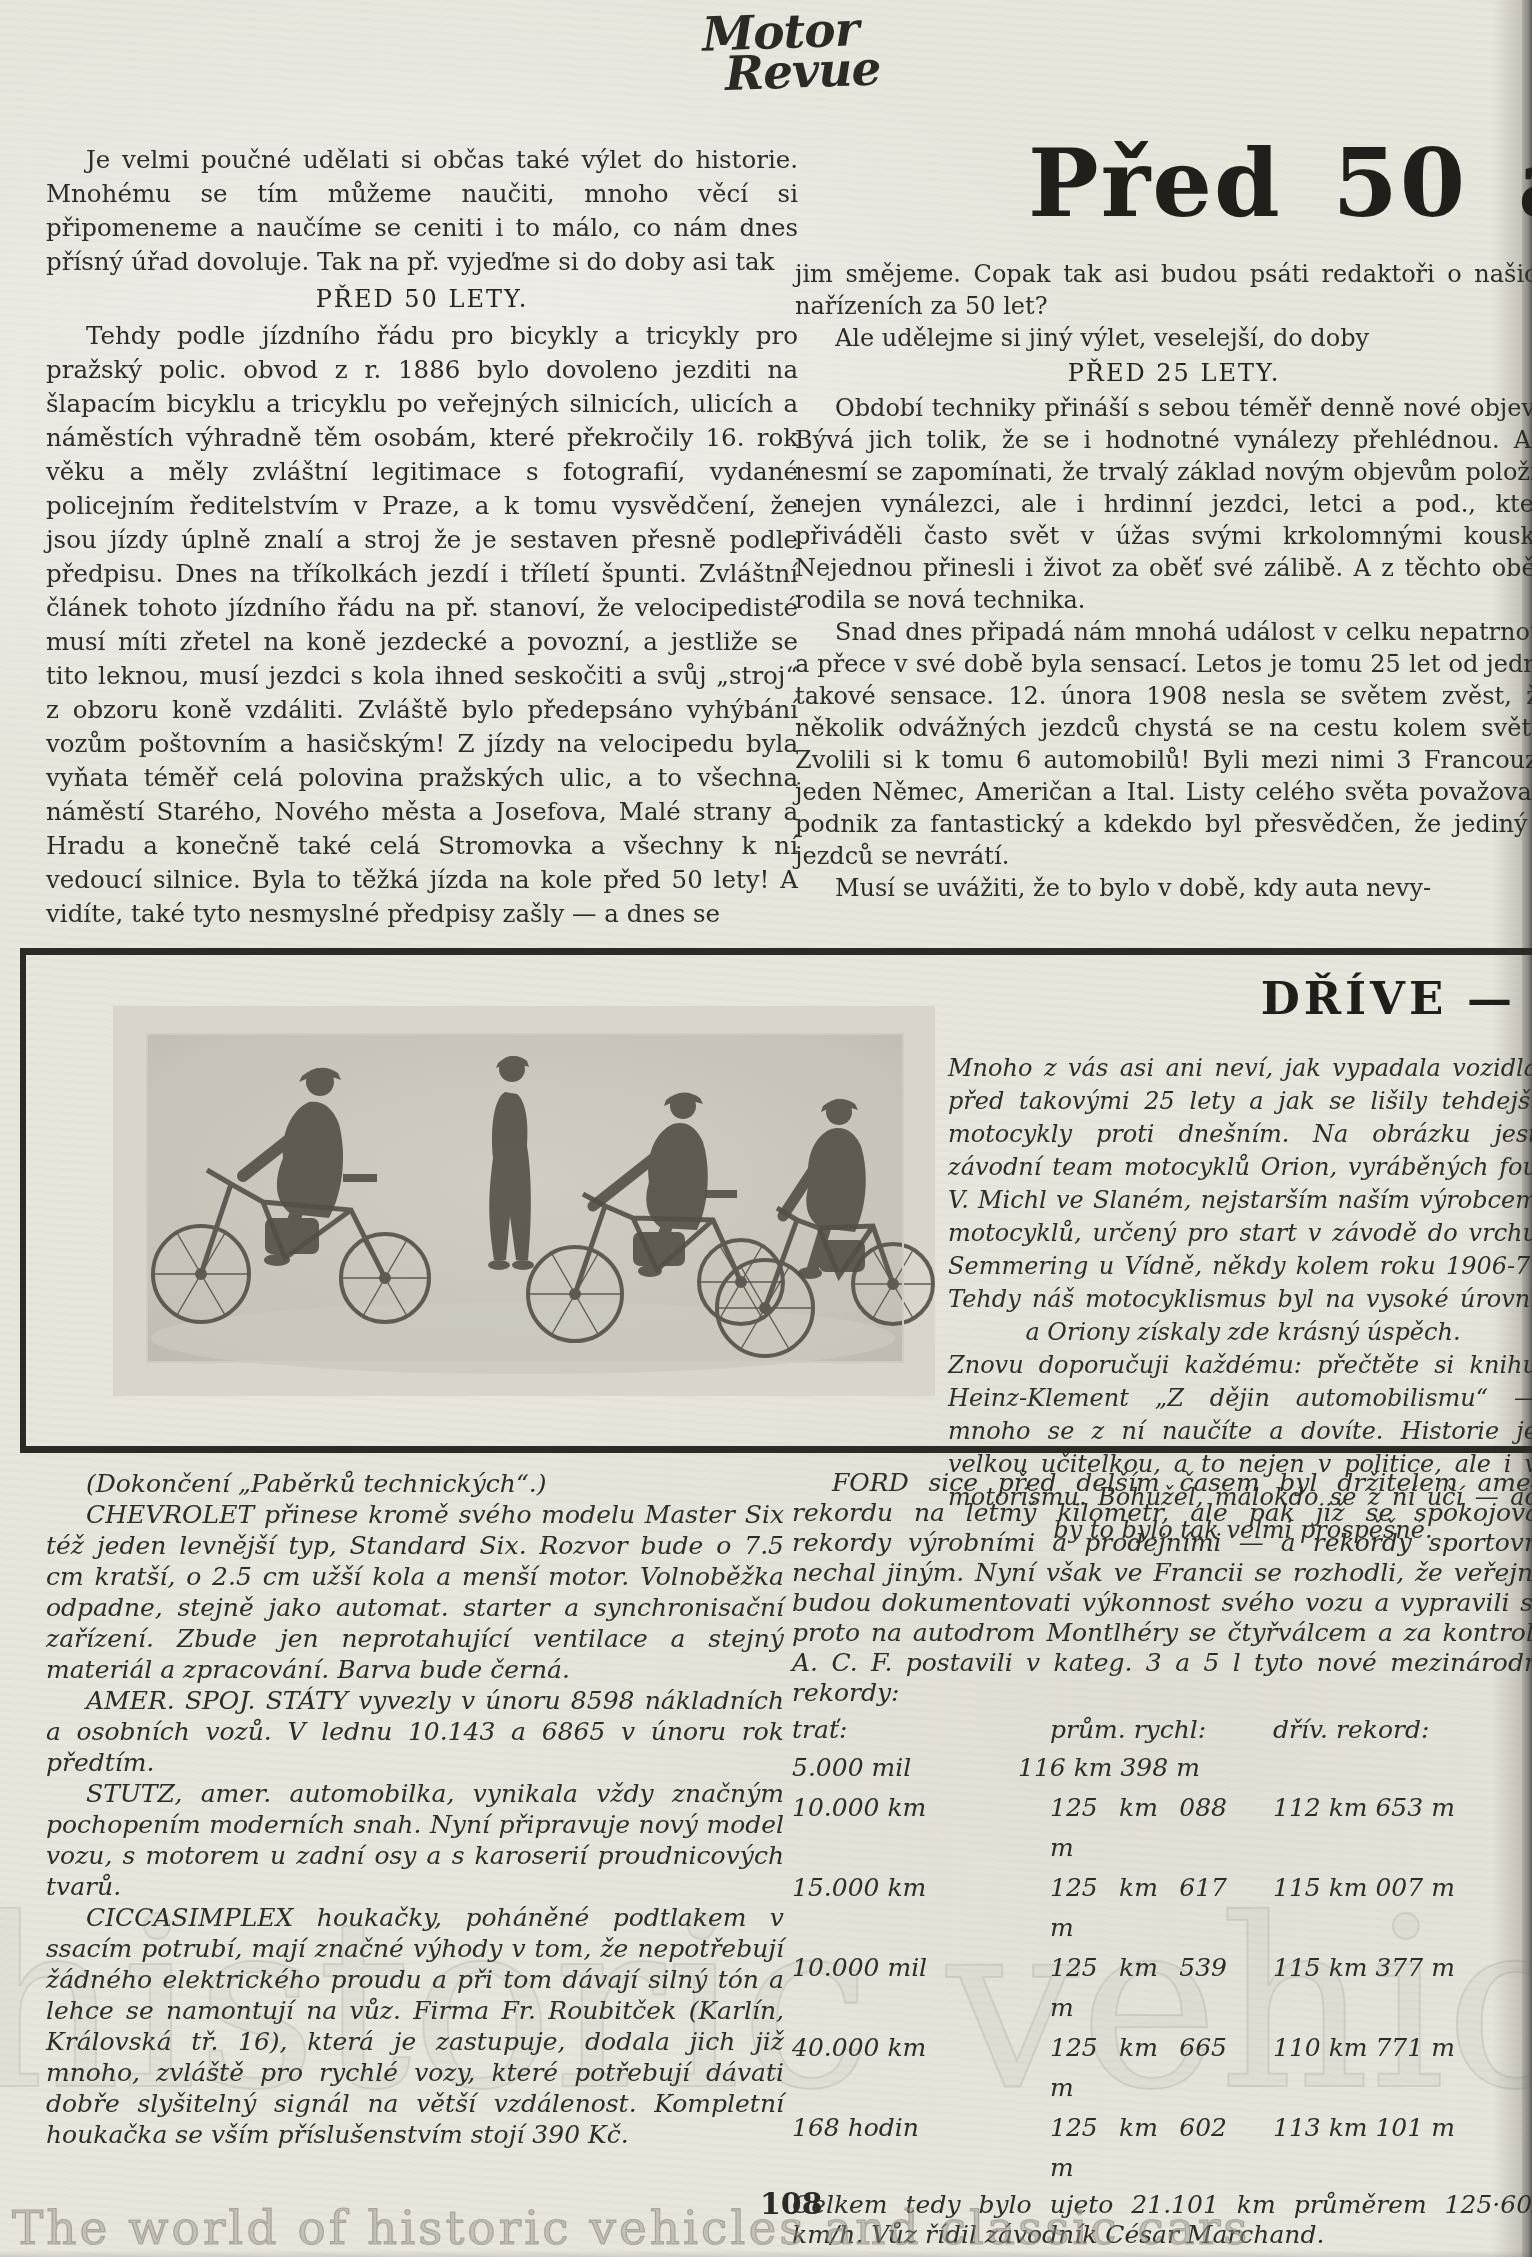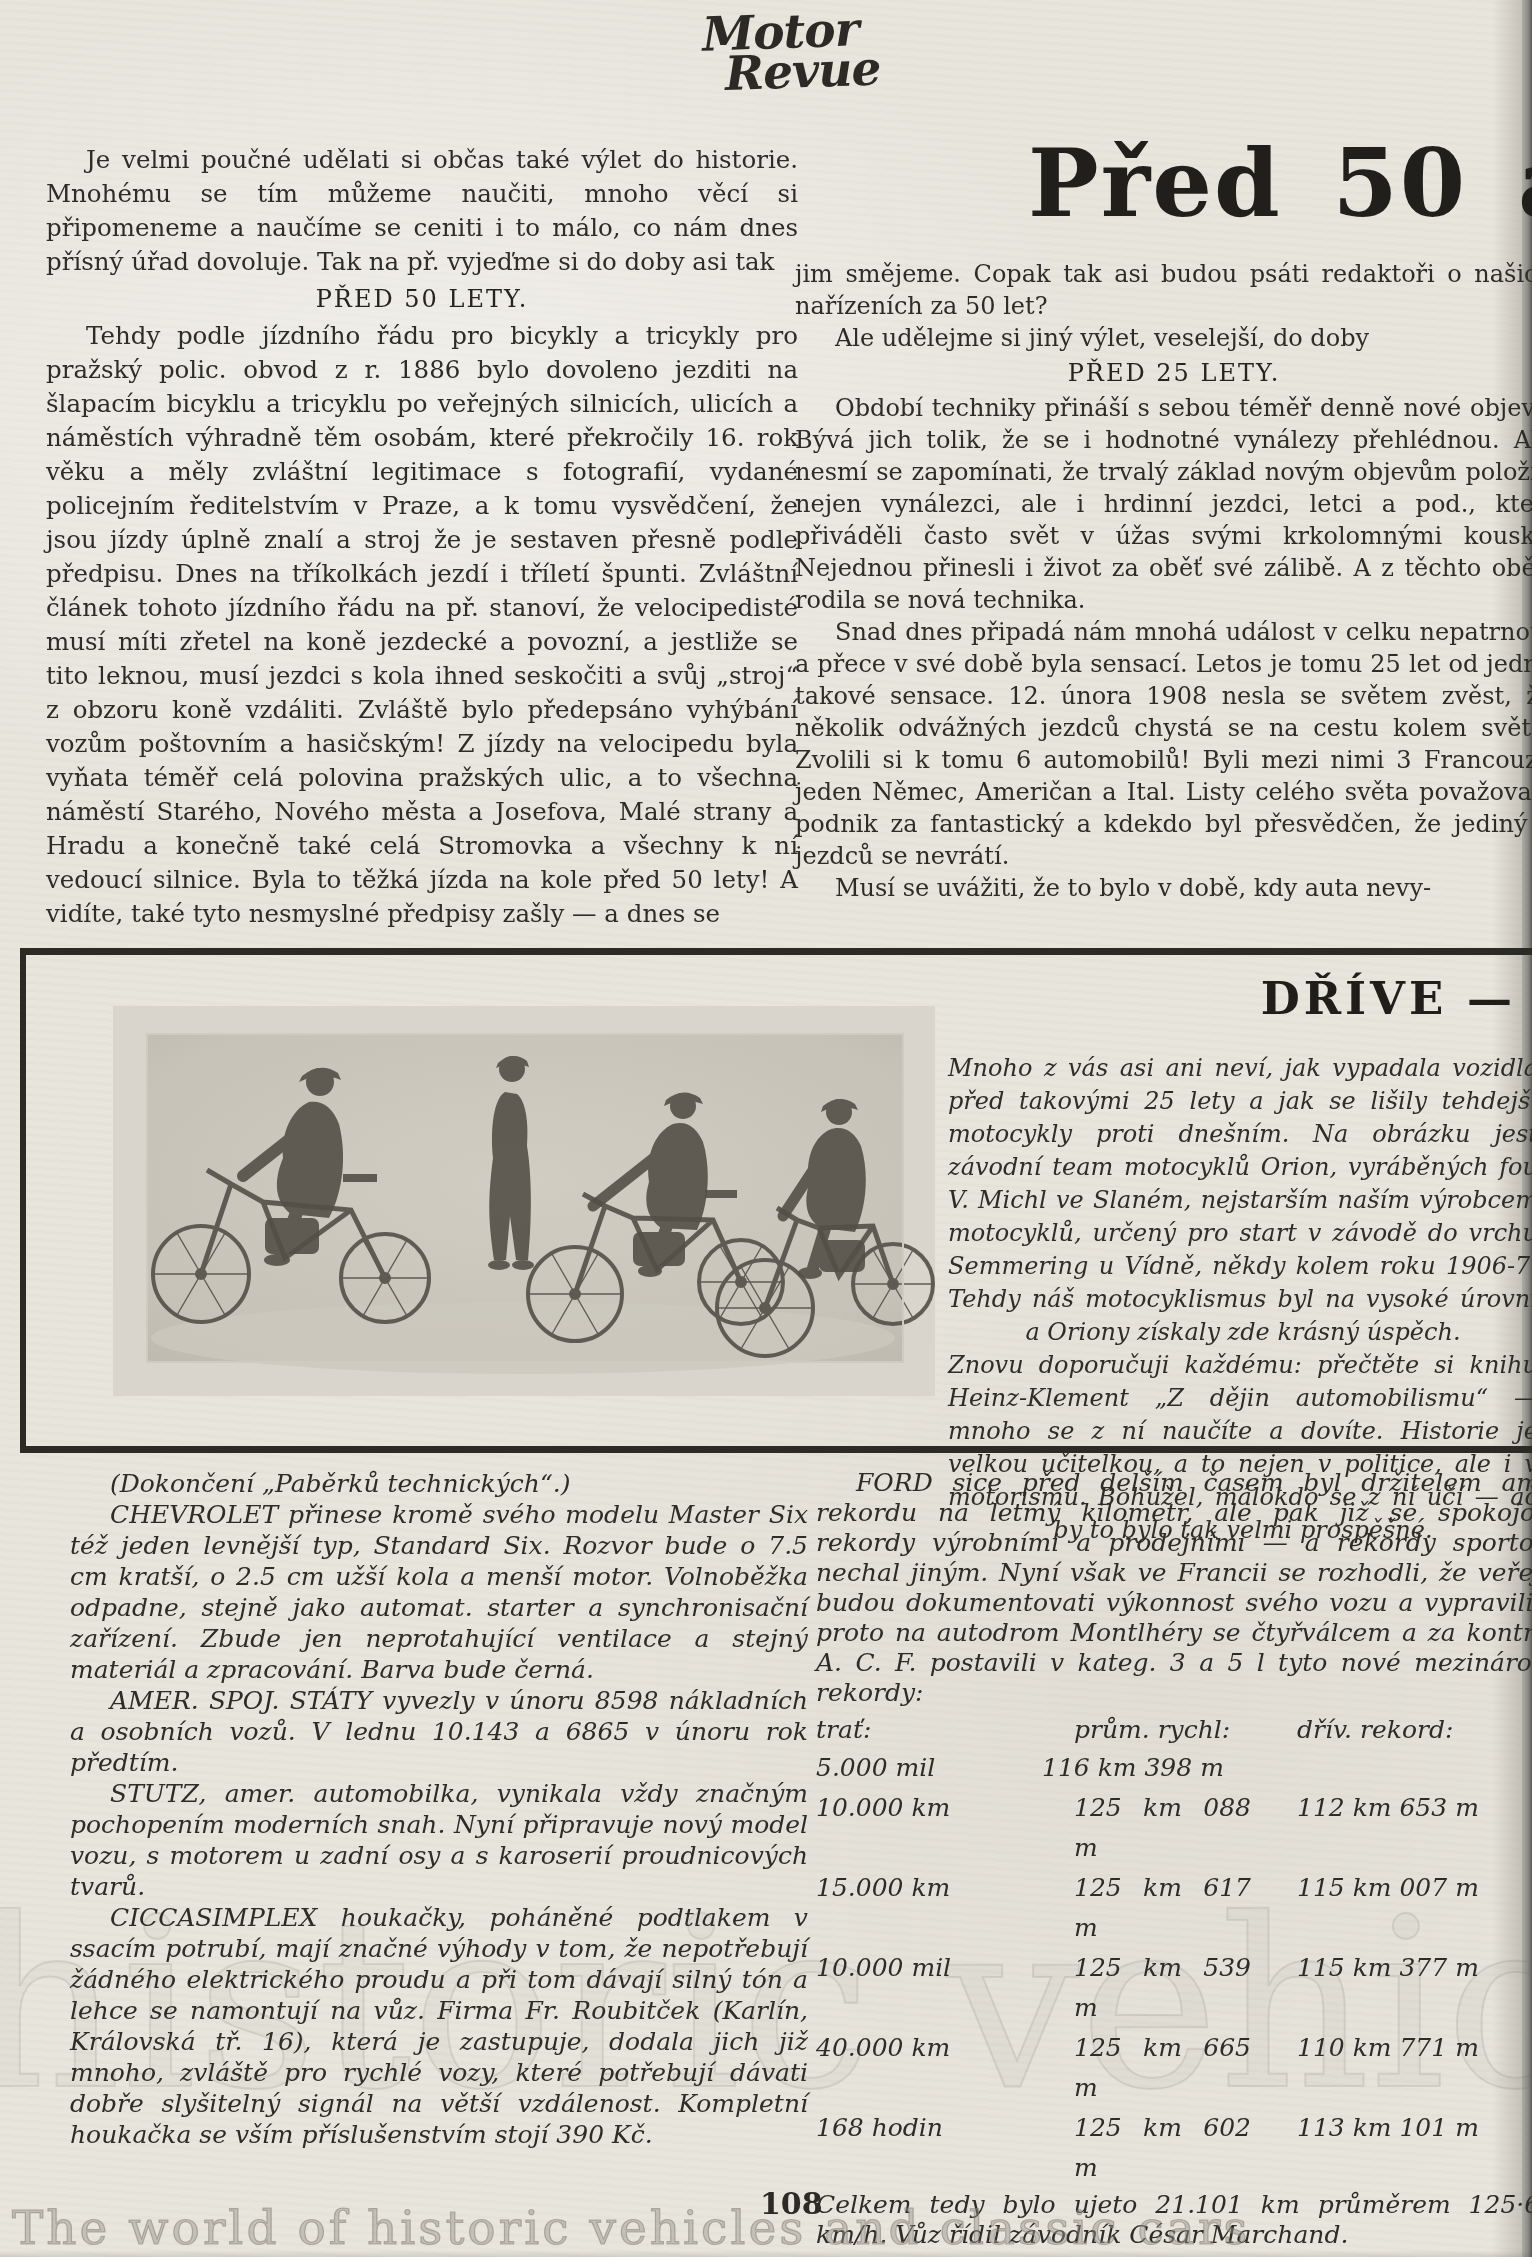--- a/index.html
+++ b/index.html
@@ -44,21 +44,21 @@
   .box-left{left:20px;top:948px;width:6px;height:505px;}
   .drive-head{position:absolute;right:16px;top:972px;font-size:45px;font-weight:bold;
     letter-spacing:4px;color:#1f1e1a;}
   .drive-caption{position:absolute;left:948px;top:1052px;width:590px;
     font-style:italic;font-size:24px;line-height:33px;text-align:justify;text-align-last:center;color:#2f2d28;}
   .drive-caption p{margin:0;}
 
   .photo{position:absolute;left:113px;top:1006px;width:822px;height:390px;}
 
   
-  .news{font-style:italic;margin-left:24px;}
+  .news{font-style:italic;}
   .news-left{left:46px;top:1468px;width:738px;font-size:25px;line-height:31px;}
   .news-right{left:792px;top:1468px;width:756px;font-size:25px;line-height:30px;}
 
   .rec-table{margin:4px 0 2px 0;}
   .rec-row{display:flex;line-height:40px;}
   .rec-row.hdr{line-height:36px;}
   .rc1{width:180px;text-align:left;}
   .rc2{width:255px;padding-left:78px;box-sizing:border-box;}
   .rc3{flex:1;padding-left:46px;box-sizing:border-box;}
 

